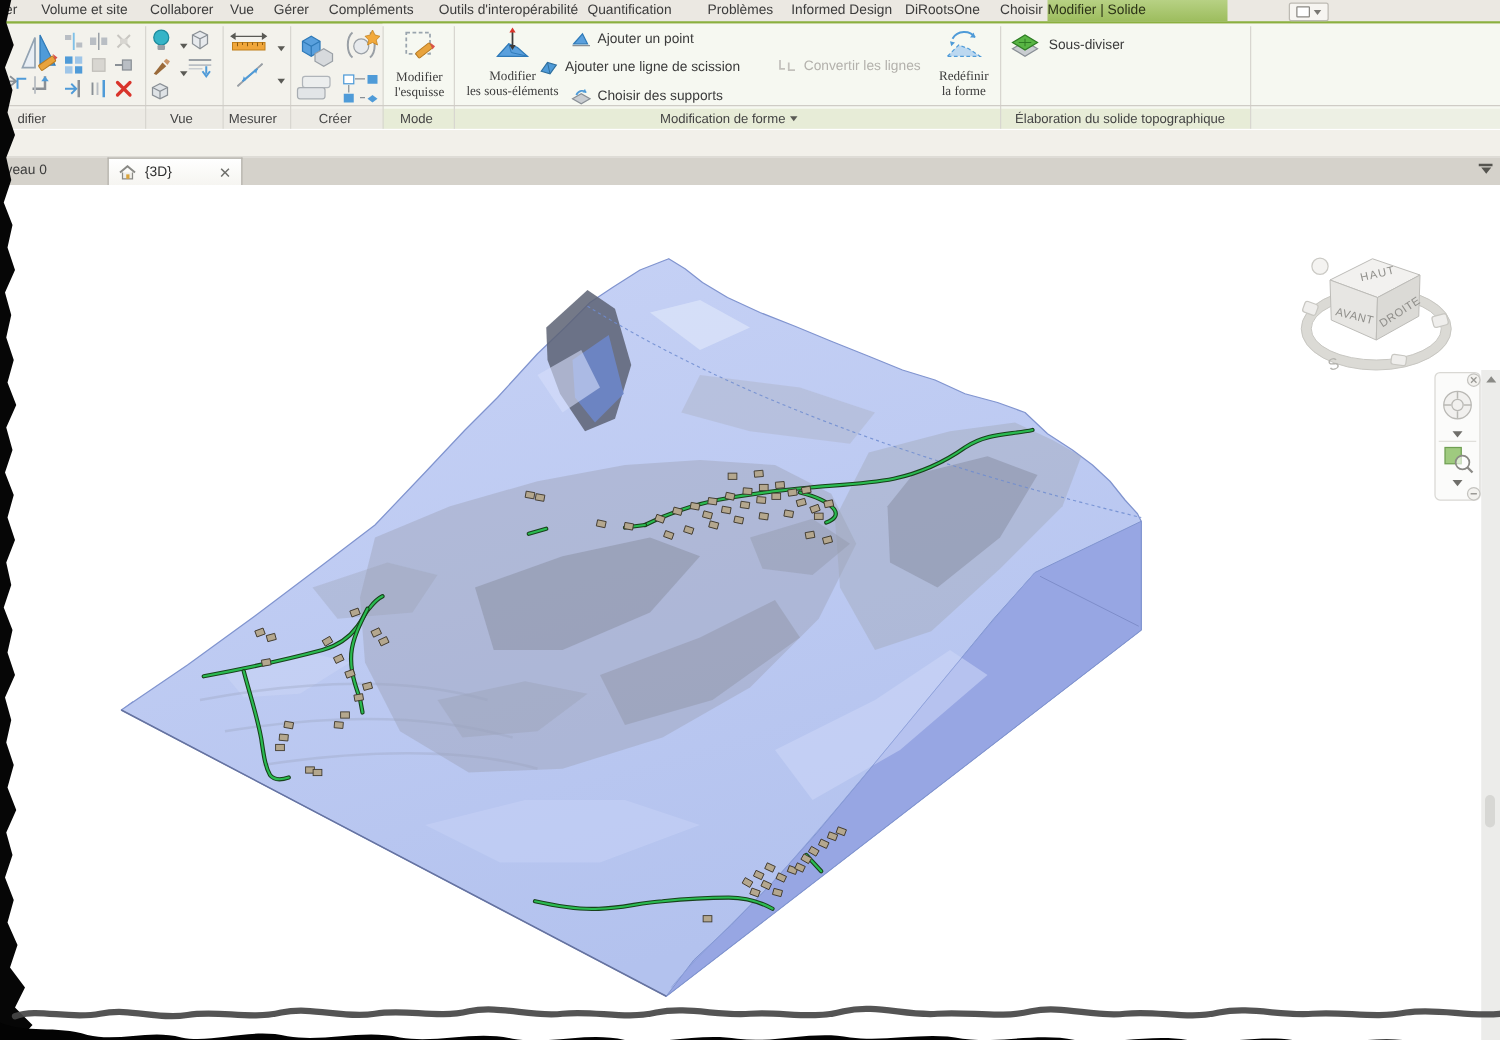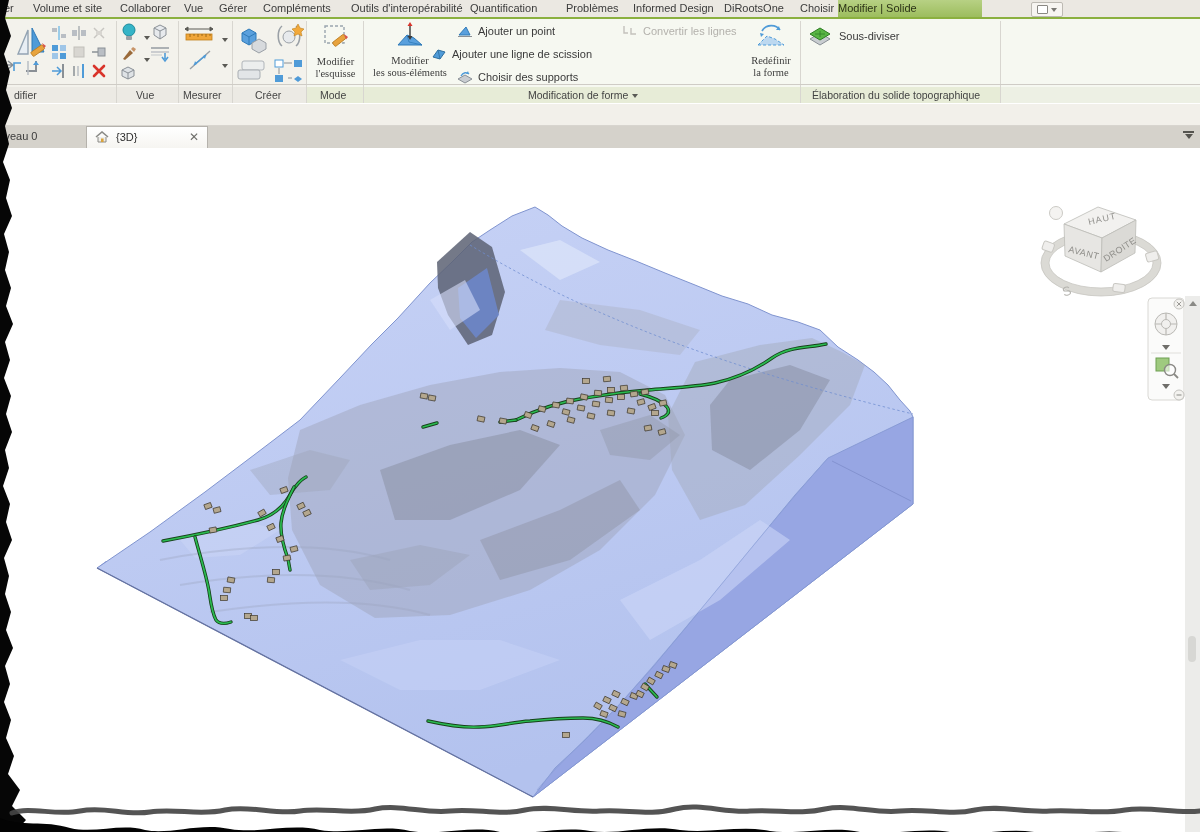--- a/index.html
+++ b/index.html
@@ -23,28 +23,28 @@
   .band.ctx2{background:#edf0e4;}
   .divider{position:absolute;top:2px;width:1px;height:82px;background:#d8d6d0;}
   .ribbon-bottom{position:absolute;top:84px;left:0;width:1200px;height:1px;background:#cfccc6;z-index:3;}
   .plabel{position:absolute;top:70px;font-size:10.5px;color:#444;white-space:nowrap;}
   .caret-down{display:inline-block;width:0;height:0;border-left:3.5px solid transparent;border-right:3.5px solid transparent;
     border-top:4px solid #5a5a55;vertical-align:middle;margin-left:4px;}
   .icn{position:absolute;}
   .bigbtn{position:absolute;top:1px;height:66px;text-align:center;cursor:default;}
   .bigbtn .bl{font-size:10.5px;color:#3d3d3d;line-height:12px;font-family:Liberation Serif, serif;}
   .mi{position:absolute;display:flex;align-items:center;gap:5px;font-size:11px;color:#3a3a3a;white-space:nowrap;cursor:default;}
-  .mi.disabled{color:#b3b1ac;}
+  .mi.disabled{color:#b3b1ac;margin-top:22px;}
   .rowbtn{position:absolute;display:flex;align-items:center;gap:7px;font-size:11px;color:#3a3a3a;white-space:nowrap;cursor:default;text-align:center;}
   
   .options-bar{position:absolute;top:104px;left:0;width:1200px;height:21px;background:#f2f0ea;border-bottom:1px solid #d8d5cf;z-index:3;}
   .viewtabs{position:absolute;top:126px;left:0;width:1200px;height:22px;background:var(--tabbar-bg,#d5d2cb);z-index:3;}
   .vt-partial{position:absolute;left:2px;top:4px;font-size:11px;color:#3b3b3b;}
-  .vt-active{position:absolute;left:86px;top:0;width:122px;height:22px;background:linear-gradient(#ffffff,#f6f5f1);
-    border:1px solid #b5b2ac;border-bottom:none;box-sizing:border-box;display:flex;align-items:flex-start;gap:7px;padding:4px 8px;}
+  .vt-active{position:absolute;left:86px;top:0;width:108px;height:22px;background:linear-gradient(#ffffff,#f6f5f1);
+    border:1px solid #b5b2ac;border-bottom:none;box-sizing:border-box;display:flex;align-items:center;gap:7px;padding:4px 8px;}
   .vt-active .t{font-size:11px;color:#2f2f2f;}
   .vt-active .x{margin-left:auto;font-size:12px;color:#6e6e6a;line-height:1;}
   .vt-chevrons{position:absolute;right:6px;top:5px;width:11px;text-align:center;color:#55544f;}
   .vt-chevrons .bar{height:2px;background:#55544f;margin-bottom:1px;}
   .vt-chevrons .tri{width:0;height:0;margin:0 auto;border-left:4px solid transparent;border-right:4px solid transparent;border-top:5px solid #55544f;}
   
   .canvas{position:absolute;top:148px;left:0;width:1200px;height:684px;background:#fff;z-index:1;}
   svg.scene{position:absolute;top:0;left:0;z-index:1;}
   .vscroll{position:absolute;right:0;top:148px;width:15px;height:684px;background:#ececea;z-index:2;}
   .vscroll .up{width:0;height:0;margin:5px auto 0;border-left:4px solid transparent;border-right:4px solid transparent;border-bottom:5px solid #8a8a86;}

